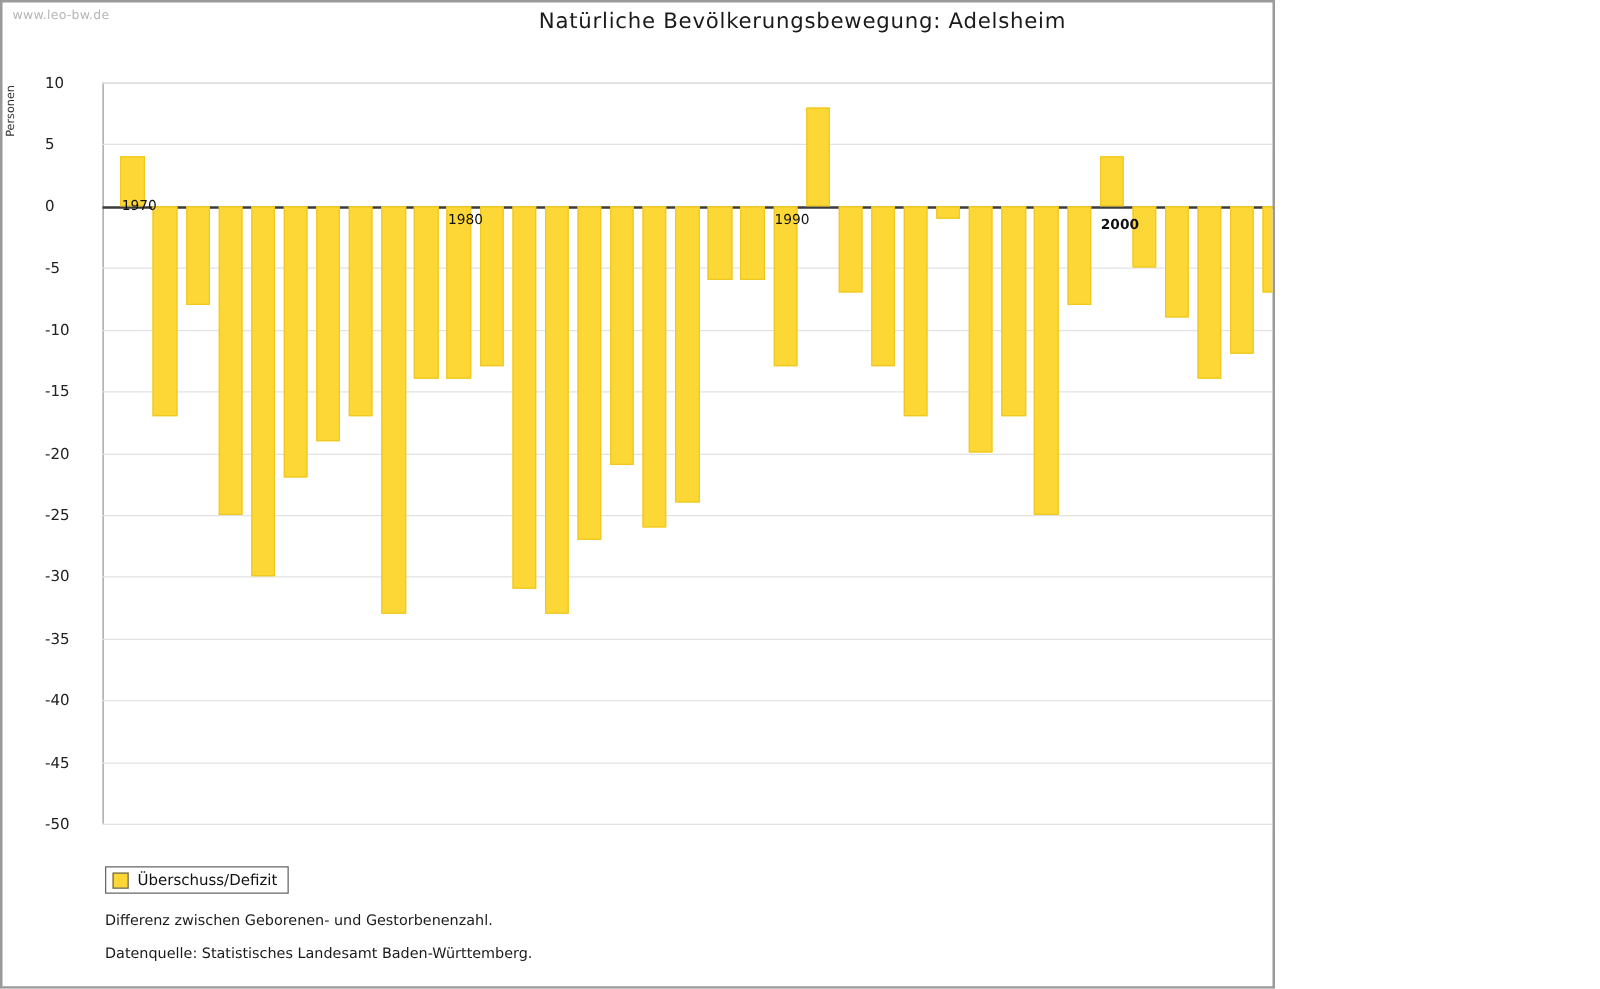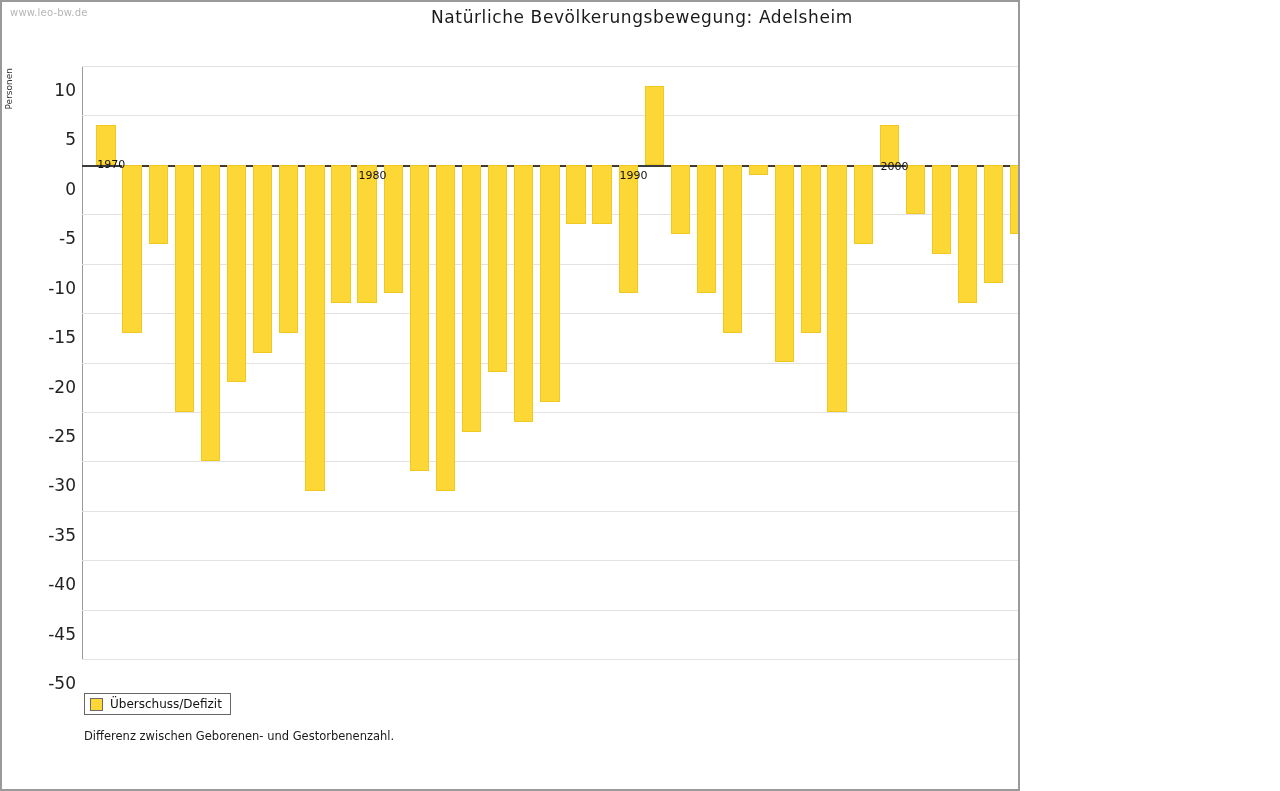--- a/index.html
+++ b/index.html
@@ -83,25 +83,23 @@
     position: absolute;
     left: 0;
     width: 1154px;
     height: 2px;
     background: #3b3b3b;
   }
   .ytick-label {
     position: absolute;
     right: 0;
     width: 40px;
-    text-align: right;
-    font-size: 17px;
+    font-size: 12px;
     color: #222;
     transform: translateY(-50%);
-    margin-top: 24px;
   }
   .ytick-wrap {
     position: absolute;
     left: 30px;
     width: 44px;
   }
   #bars {
     position: absolute;
     left: 0;
     top: 0;
@@ -222,21 +220,21 @@
         <div class="bar" title="2008: -7" style="left: 1006.49px; top: 98.8333px; width: 19.3204px; height: 69.1833px; background: rgb(252, 215, 54);"></div>
         <div class="bar" title="2009: -38" style="left: 1032.6px; top: 98.8333px; width: 19.3204px; height: 375.567px; background: rgb(252, 215, 54);"></div>
         <div class="bar" title="2010: -37" style="left: 1058.7px; top: 98.8333px; width: 19.3204px; height: 365.683px; background: rgb(252, 215, 54);"></div>
         <div class="bar" title="2011: -27" style="left: 1084.81px; top: 98.8333px; width: 19.3204px; height: 266.85px; background: rgb(252, 215, 54);"></div>
         <div class="bar" title="2012: -48" style="left: 1110.92px; top: 98.8333px; width: 19.3204px; height: 474.4px; background: rgb(252, 215, 54);"></div>
       </div>
     <div id="xticks">
         <div class="xtick-label" style="left: 15.3597px; top: 92px;">1970</div>
         <div class="xtick-label" style="left: 276.446px; top: 102.833px;">1980</div>
         <div class="xtick-label" style="left: 537.532px; top: 102.833px;">1990</div>
-        <div class="xtick-label" style="left: 798.618px; top: 94px;">2000</div>
+        <div class="xtick-label" style="left: 798.618px; top: 107px; font-weight: bold;">2000</div>
         <div class="xtick-label" style="left: 1059.7px; top: 102.833px;">2010</div>
       </div>
   </div>
 
   <div id="yticks">
       <div class="ytick-wrap" style="top: 64px;">
         <div class="ytick-label">10</div>
       </div>
       <div class="ytick-wrap" style="top: 113.417px;">
         <div class="ytick-label">5</div>
@@ -275,14 +273,15 @@
         <div class="ytick-label">-50</div>
       </div>
     </div>
 
   <div id="legend">
     <span class="swatch"></span>
     <span class="legend-text">Überschuss/Defizit</span>
   </div>
 
   <div class="footnote" id="note1">Differenz zwischen Geborenen- und Gestorbenenzahl.</div>
+  <div class="footnote" id="note2">Datenquelle: Statistisches Landesamt Baden-Württemberg.</div>
 
 </div>
 
 </body></html>

